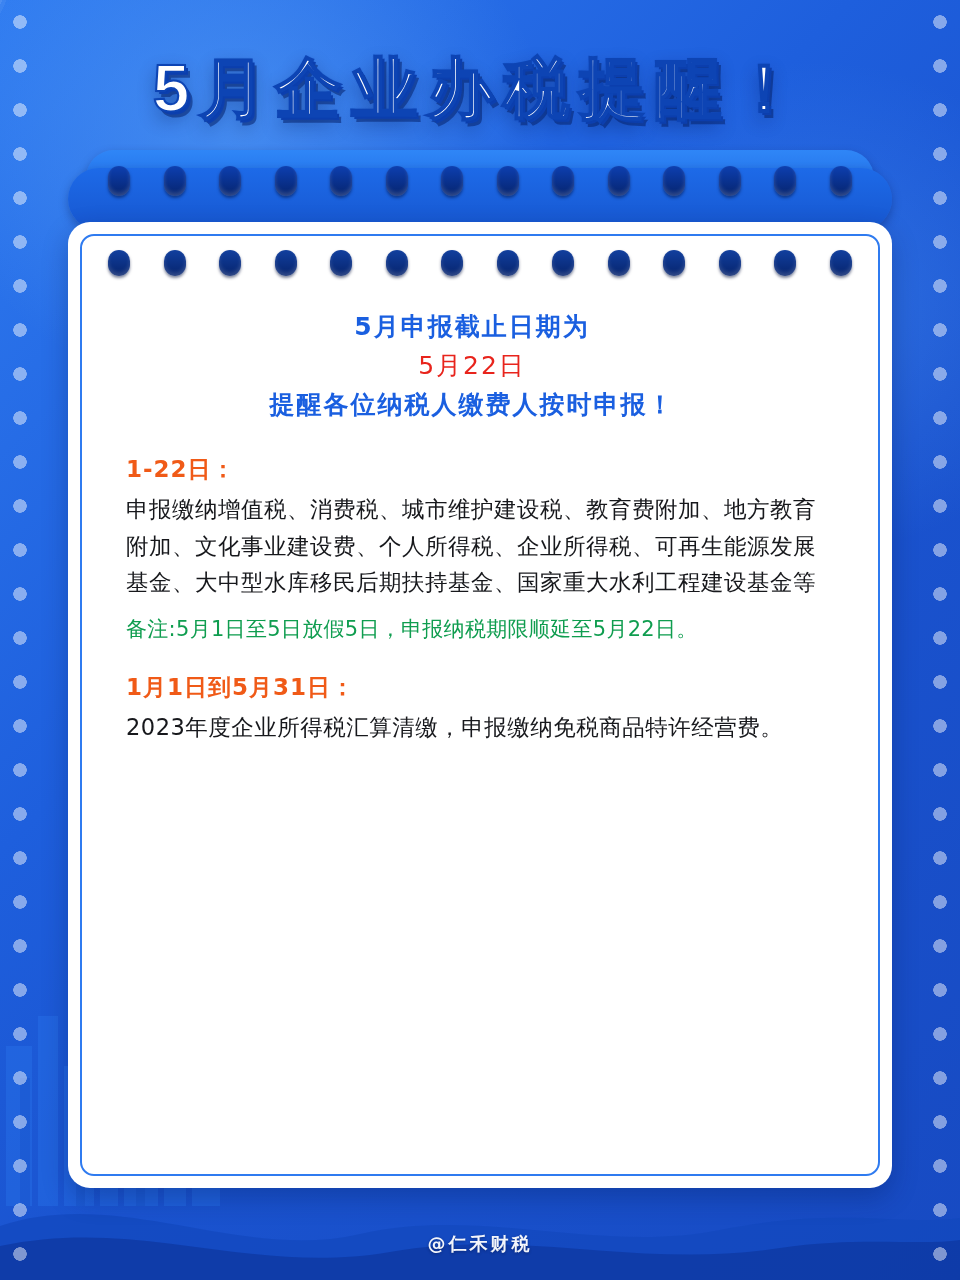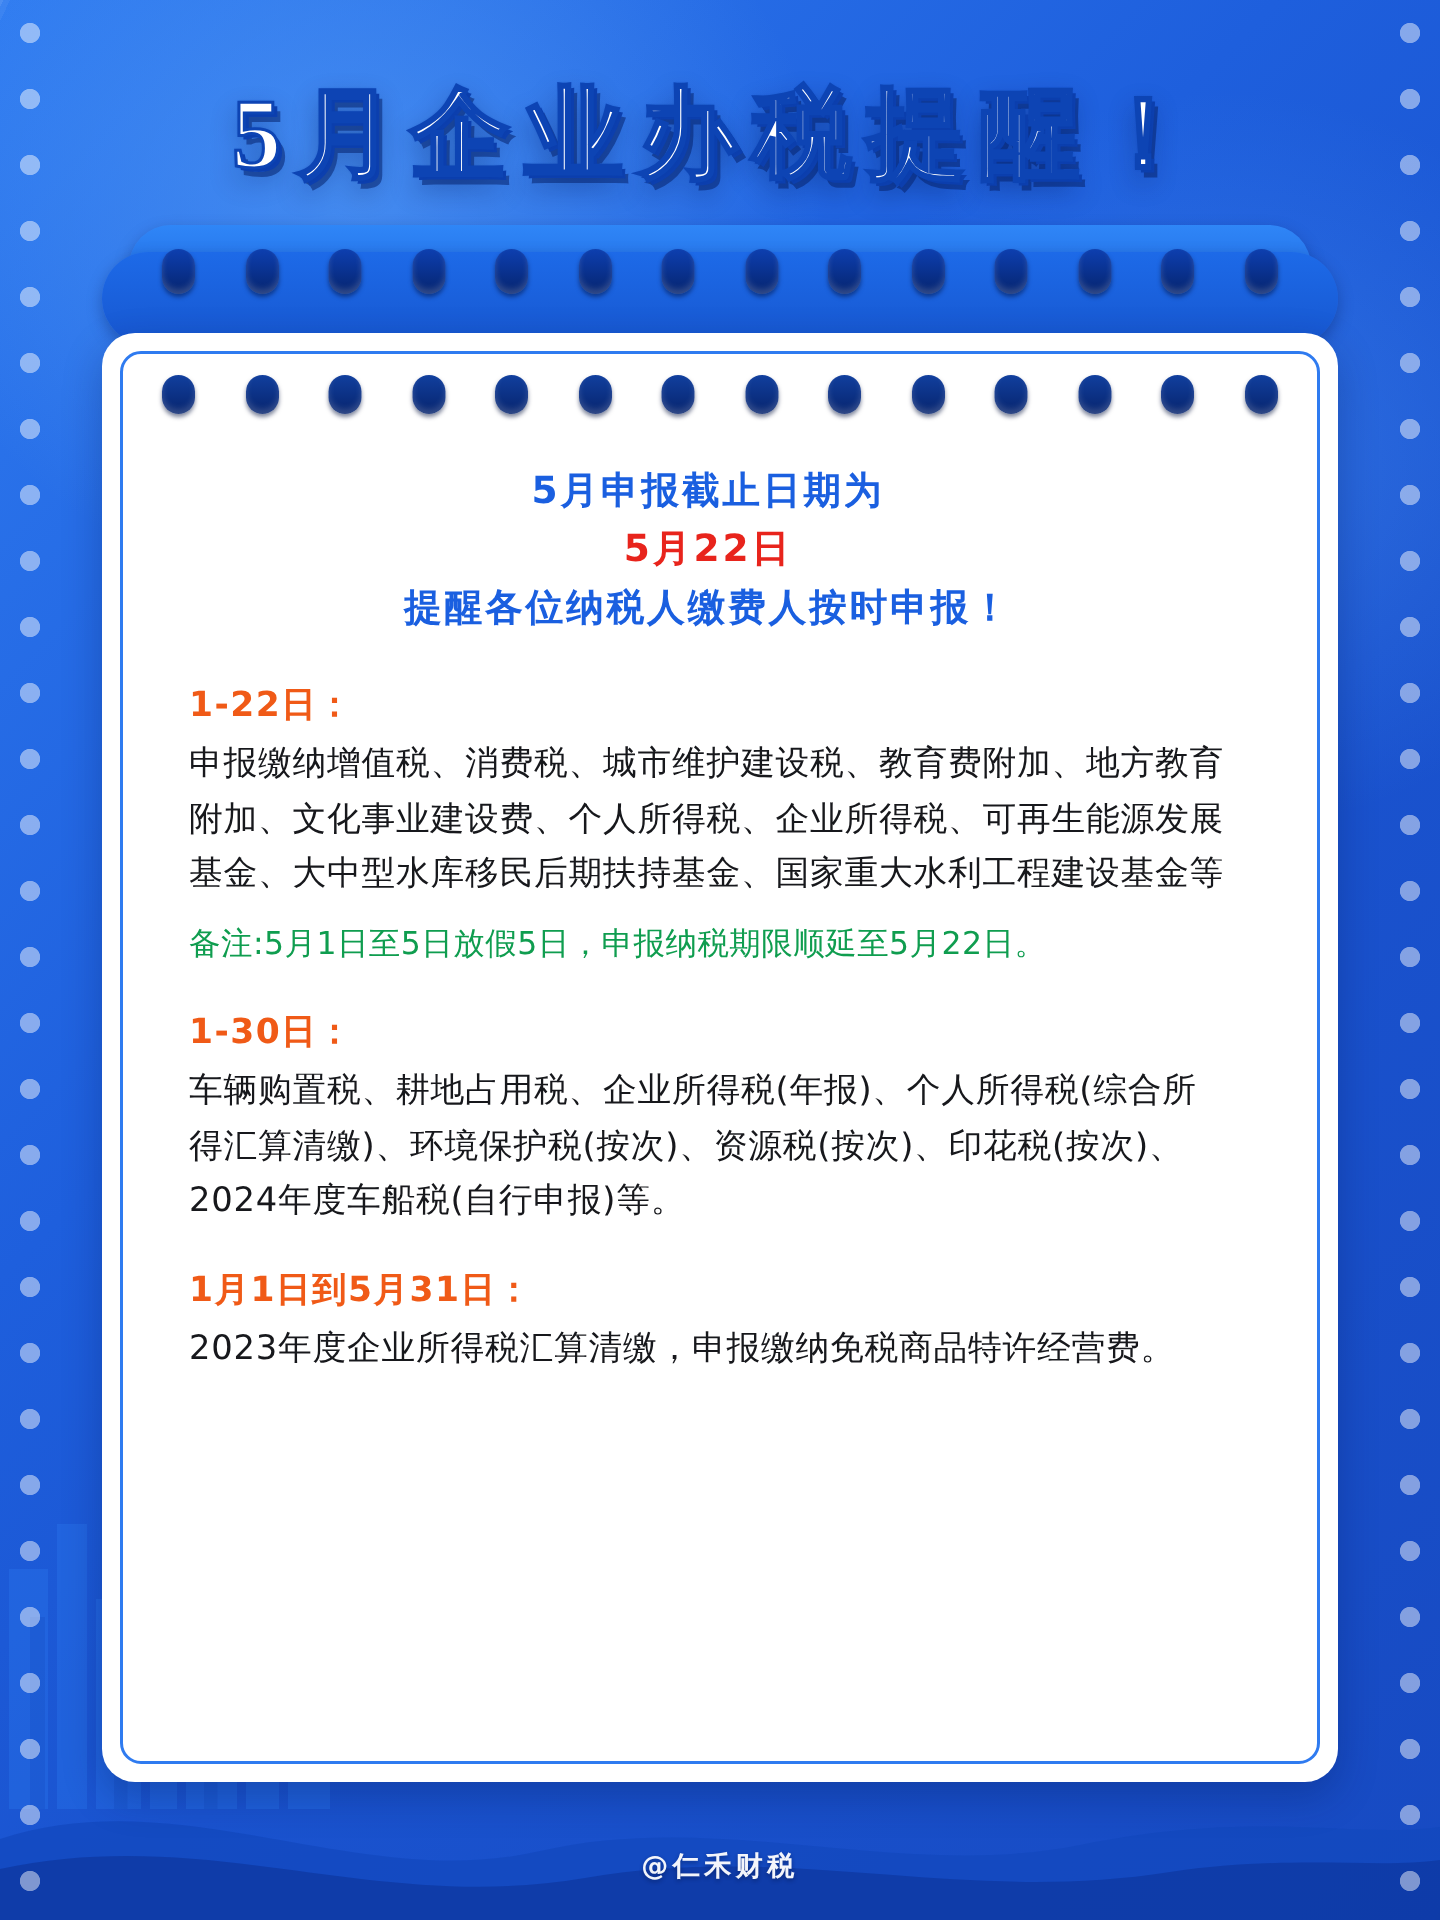--- a/index.html
+++ b/index.html
@@ -85,21 +85,21 @@
   .title-wrap {
     position: absolute;
     top: 44px;
     left: 0;
     right: 0;
     text-align: center;
     z-index: 6;
   }
   .title {
     display: inline-block;
-    font-family: Liberation Serif, serif;
+    font-family: Liberation Sans, sans-serif;
     font-size: 66px;
     font-weight: bold;
     letter-spacing: 10px;
     color: #ffffff;
     text-shadow:
       0 0 2px #0a3ea8,
       3px 3px 0 #0c3fae,
       5px 6px 0 rgba(5,35,110,0.55),
       0 8px 18px rgba(0,20,80,0.45);
     -webkit-text-stroke: 2px #0d44b4;
@@ -192,21 +192,21 @@
     font-size: 25px;
     letter-spacing: 2px;
     color: #1a5fe0;
     font-weight: bold;
     font-family: "DejaVu Sans", "Liberation Sans", sans-serif;
   }
   .head-date {
     font-size: 25px;
     letter-spacing: 2px;
     color: #e8241c;
-    font-weight: bold;
+    font-weight: normal;
     font-family: "DejaVu Sans", "Liberation Sans", sans-serif;
   }
 
   .section {
     margin-bottom: 26px;
   }
   .sec-head {
     font-size: 23px;
     color: #f05a17;
     font-weight: bold;
@@ -318,24 +318,20 @@
         <div class="head-date">5月22日</div>
         <div class="head-line">提醒各位纳税人缴费人按时申报！</div>
       </div>
 
       <div class="section">
         <div class="sec-head">1-22日：</div>
         <div class="sec-body">申报缴纳增值税、消费税、城市维护建设税、教育费附加、地方教育附加、文化事业建设费、个人所得税、企业所得税、可再生能源发展基金、大中型水库移民后期扶持基金、国家重大水利工程建设基金等</div>
         <div class="sec-note">备注:5月1日至5日放假5日，申报纳税期限顺延至5月22日。</div>
       </div>
 
-      <div class="section">
-        <div class="sec-head">1-30日：</div>
-        <div class="sec-body">车辆购置税、耕地占用税、企业所得税(年报)、个人所得税(综合所得汇算清缴)、环境保护税(按次)、资源税(按次)、印花税(按次)、2024年度车船税(自行申报)等。</div>
-      </div>
 
       <div class="section">
         <div class="sec-head">1月1日到5月31日：</div>
         <div class="sec-body">2023年度企业所得税汇算清缴，申报缴纳免税商品特许经营费。</div>
       </div>
 
 
     </div>
   </div>
 

